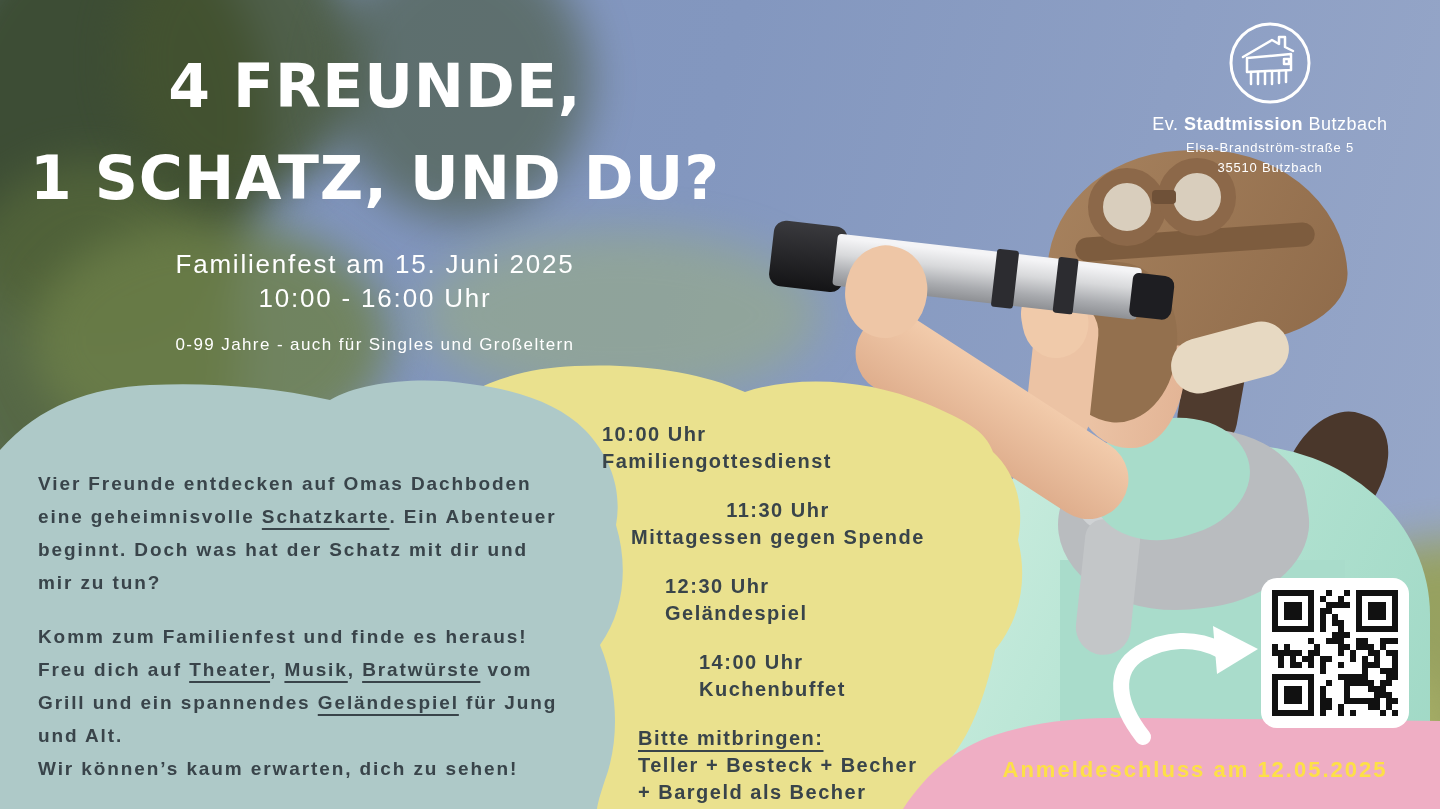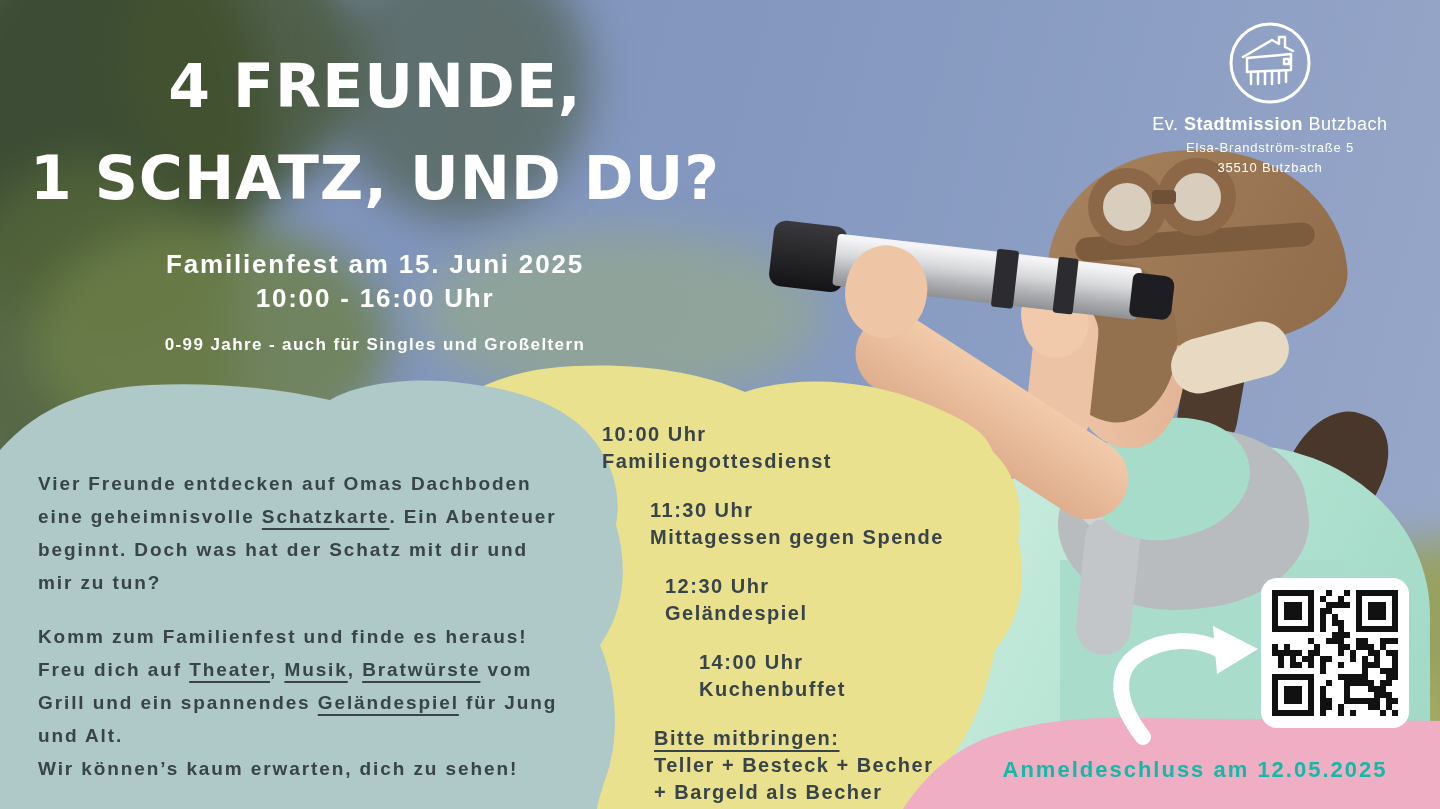--- a/index.html
+++ b/index.html
@@ -80,46 +80,46 @@
            background:#fff;border-radius:16px;display:flex;align-items:center;justify-content:center;}
   .qr{display:grid;grid-template-columns:repeat(21,6px);grid-template-rows:repeat(21,6px);}
   .qr i{display:block;}
   .qr i.on{background:#111;}
   .arrow-svg{position:absolute;inset:0;pointer-events:none;}
 
   
   .title{position:absolute;left:20px;top:40px;width:710px;text-align:center;color:#fff;
          font-family:"DejaVu Sans",sans-serif;font-weight:bold;font-size:60px;
          line-height:92px;letter-spacing:1px;}
-  .subtitle{position:absolute;left:70px;top:247px;width:610px;text-align:center;color:#fff;font-weight:bold;}
+  .subtitle{position:absolute;left:70px;top:247px;width:610px;text-align:center;color:#fff;font-weight:normal;}
   .subtitle .s1{font-size:26px;letter-spacing:1.8px;line-height:34px;}
   .subtitle .s2{font-size:26px;letter-spacing:1.8px;line-height:34px;}
   .subtitle .s3{font-size:17px;letter-spacing:1.4px;line-height:24px;margin-top:18px;}
 
   .org{position:absolute;right:15px;top:20px;width:310px;text-align:center;color:#fff;}
   .org .logo{margin:0 auto;}
   .org .name{font-size:18px;margin-top:4px;letter-spacing:.5px;font-weight:300;}
   .org .name b{font-weight:bold;}
   .org .addr{font-size:13px;font-weight:normal;letter-spacing:.8px;line-height:20px;margin-top:3px;}
 
   .intro{position:absolute;left:38px;top:452px;width:525px;color:#39444a;
          font-size:19px;font-weight:bold;letter-spacing:1.9px;line-height:33px;}
   .intro p{margin:15px 0 21px 0;}
   .u{text-decoration:underline;text-decoration-thickness:2px;text-underline-offset:5px;}
 
   .schedule{position:absolute;left:602px;top:421px;color:#39444a;
             font-size:20px;font-weight:bold;letter-spacing:1.5px;line-height:27px;}
   .sched-item{margin-bottom:22px;}
-  .sched-item.i1{margin-left:48px;}
+  .sched-item.i1{margin-left:29px;text-align:center;}
   .sched-item.i2{margin-left:63px;}
   .sched-item.i3{margin-left:97px;}
-  .bring{margin-left:52px;margin-top:10px;}
+  .bring{margin-left:36px;margin-top:10px;}
 
   .deadline{position:absolute;left:960px;top:757px;width:470px;text-align:center;
-            color:#14b8a6;font-size:22px;font-weight:bold;letter-spacing:2px;}
+            color:#fde047;font-size:22px;font-weight:bold;letter-spacing:2px;}
 </style>
 </head>
 <body>
 
 <div class="poster">
 
   <div class="photo">
     <div class="bokeh b1"></div>
     <div class="bokeh b2"></div>
     <div class="bokeh b3"></div>

